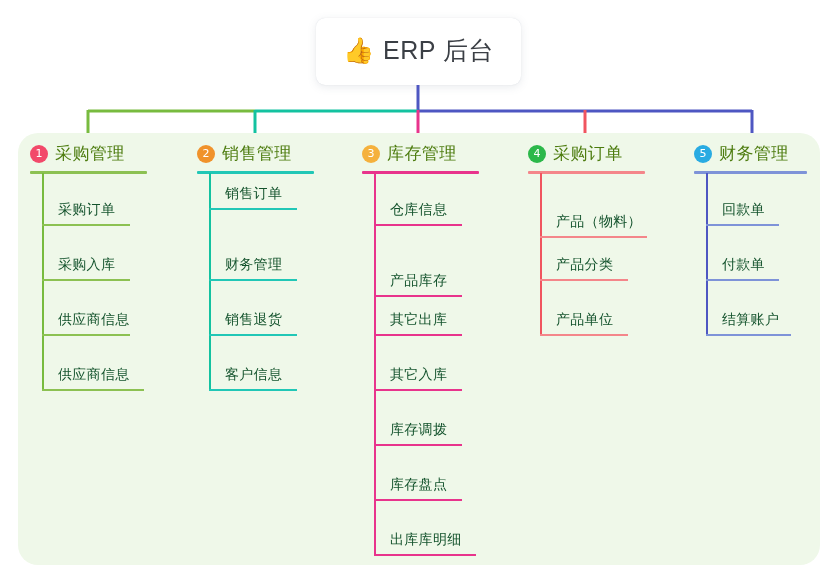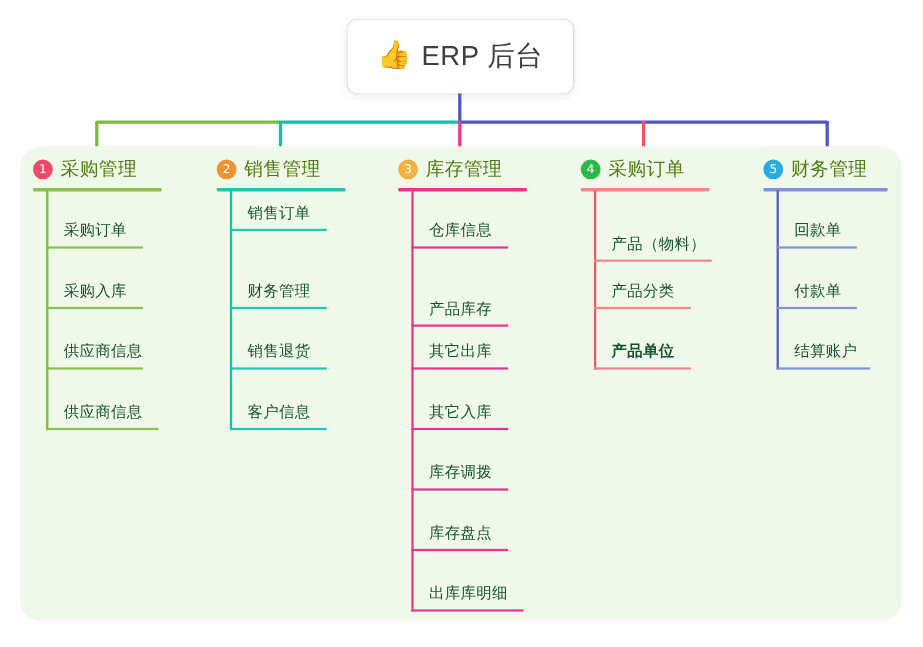--- a/index.html
+++ b/index.html
@@ -259,21 +259,21 @@
           <div class="col-underline" style="width: 117px; background: rgb(244, 134, 138);"></div>
           <div class="col-trunk" style="background: rgb(240, 85, 95); height: 163px;"></div>
           <div class="leaf" style="top: 80px; width: 107px; height: 25px;">
             <span class="leaf-label">产品（物料）</span>
             <div class="leaf-underline" style="width: 107px; background: rgb(244, 134, 138);"></div>
           </div>
           <div class="leaf" style="top: 123px; width: 88px; height: 25px;">
             <span class="leaf-label">产品分类</span>
             <div class="leaf-underline" style="width: 88px; background: rgb(244, 134, 138);"></div>
           </div>
-          <div class="leaf" style="top: 178px; width: 88px; height: 25px; font-weight: bold;">
+          <div class="leaf" style="top: 178px; width: 88px; height: 25px;">
             <span class="leaf-label">产品单位</span>
             <div class="leaf-underline" style="width: 88px; background: rgb(244, 134, 138);"></div>
           </div>
         </div>
         <div class="column" style="left: 676px;">
           <div class="col-header">
             <span class="badge" style="background: rgb(41, 171, 226);">5</span>
             <span class="col-title">财务管理</span>
           </div>
           <div class="col-underline" style="width: 113px; background: rgb(126, 147, 216);"></div>

